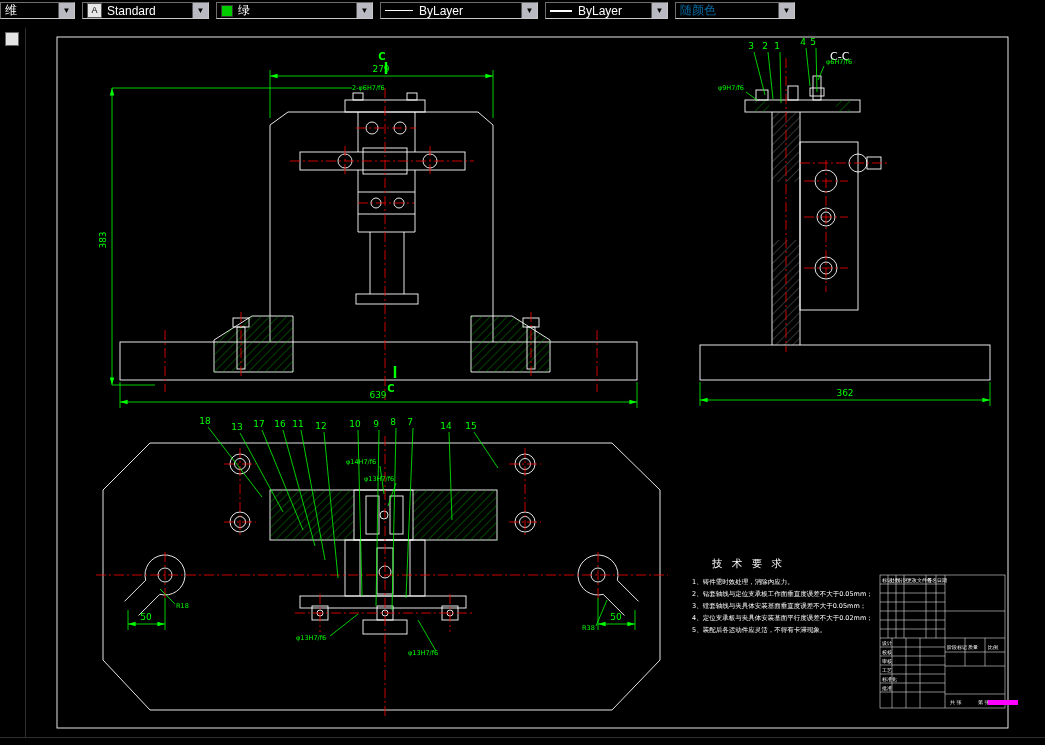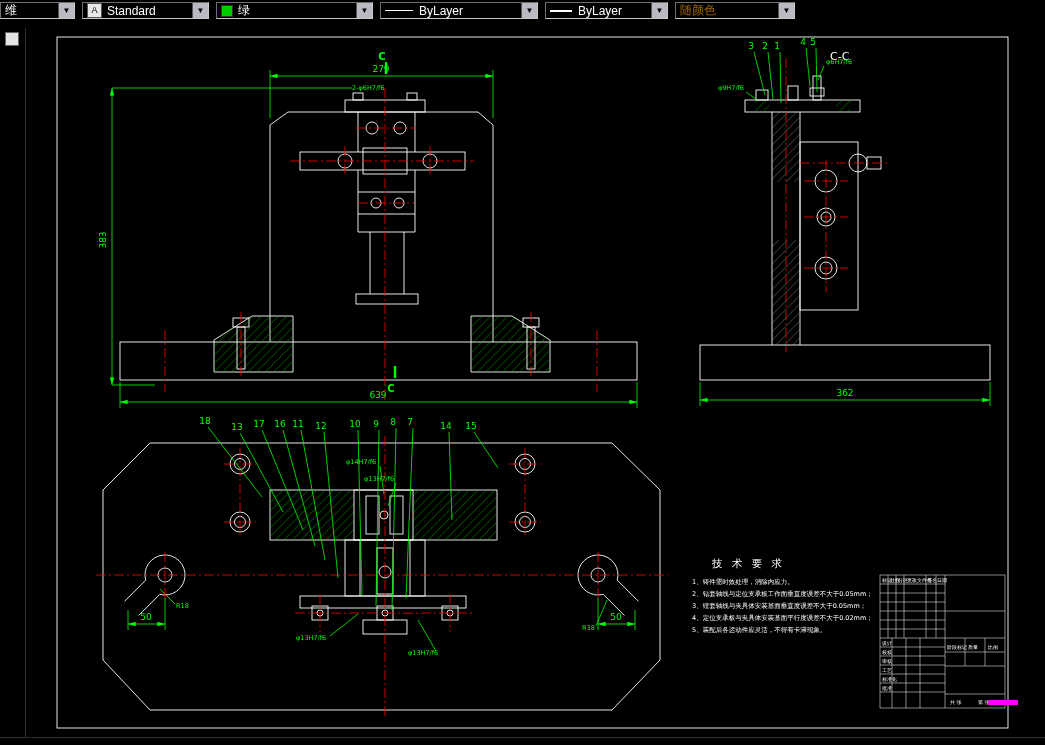--- a/index.html
+++ b/index.html
@@ -7,21 +7,21 @@
        font-family:"Liberation Sans",sans-serif;}
   
   .toolbar{position:absolute;top:0;left:0;width:1045px;height:20px;background:#000;
            display:flex;align-items:center;}
   .dd{height:17px;margin-top:1px;background:#000;border:1px solid #6e6e6e;
       border-bottom-color:#c8c8c8;border-right-color:#c8c8c8;
       display:flex;align-items:center;color:#fff;font-size:12px;padding-left:4px;box-sizing:border-box;}
   .dd .val{white-space:nowrap;overflow:hidden;}
   .dd .arrow-btn{margin-left:auto;width:15px;height:15px;background:#b9b9c1;color:#000;
       display:flex;align-items:center;justify-content:center;font-size:8px;border-left:1px solid #555;}
-  .dd.disabled .val{color:#a16207;}
+  .dd.disabled .val{color:#0369a1;}
   .swatch{width:10px;height:10px;background:#00cc00;margin-right:5px;border:1px solid #333;flex:none;}
   .mini-icon{width:13px;height:13px;background:#e8e8e8;color:#000;font-size:9px;line-height:13px;
       text-align:center;margin-right:5px;flex:none;border:1px solid #555;}
   .line-glyph{display:inline-block;width:28px;border-top:1px solid #fff;margin-right:6px;flex:none;}
   .line-glyph.thick{border-top-width:2px;width:22px;}
   .gap{width:7px;flex:none;}
   .tool-btn{position:absolute;left:5px;top:32px;width:12px;height:12px;background:#e4e4e4;border:1px solid #666;}
   .edge-v{position:absolute;left:25px;top:28px;width:1px;height:710px;background:#2e2e2e;}
   .edge-h{position:absolute;left:0;top:737px;width:1045px;height:1px;background:#2e2e2e;}
   

